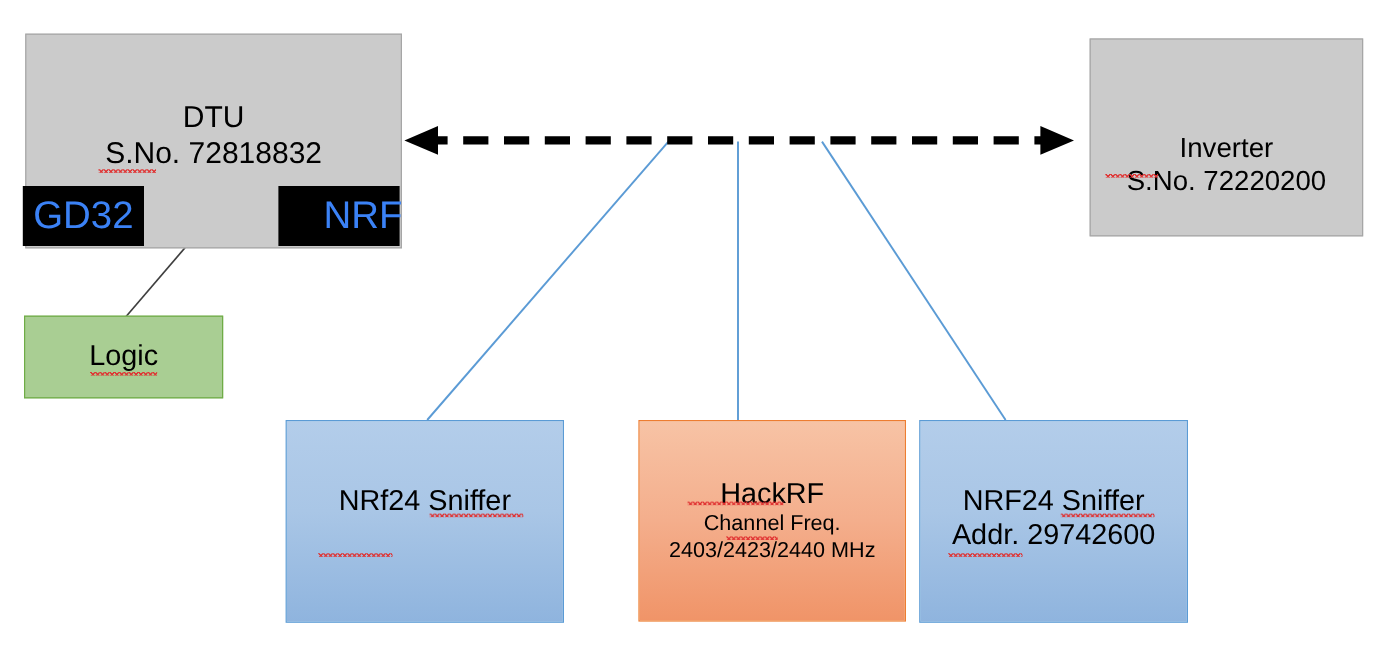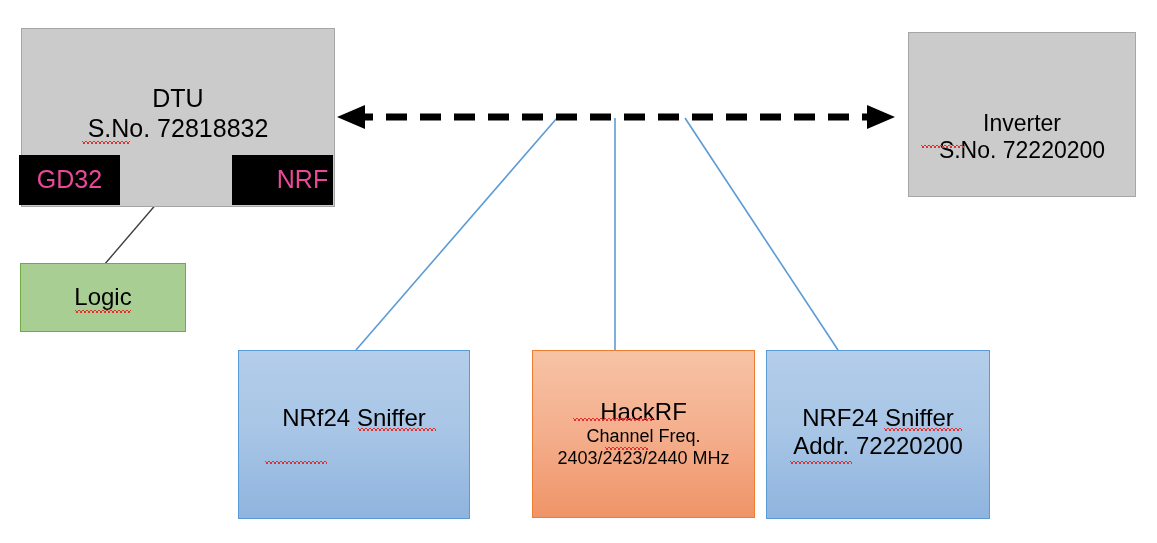--- a/index.html
+++ b/index.html
@@ -59,22 +59,22 @@
     width: 228px;
     height: 165px;
     font-size: 23px;
     justify-content: center;
     padding-top: 45px;
   }
 
   
   .chip-box {
     background: #000000;
-    color: #ec4899;
-    font-size: 25px;
+    color: #3b82f6;
+    font-size: 32px;
     border: 0;
   }
   #gd32-box {
     left: 19px;
     top: 155px;
     width: 101px;
     height: 50px;
   }
   #nrf-box {
     left: 232px;
@@ -211,18 +211,18 @@
   <div class="node" id="hackrf-box">
     <div class="hackrf-title">HackRF</div>
     <div class="hackrf-sub">Channel Freq.</div>
     <div class="hackrf-sub">2403/2423/2440 MHz</div>
   </div>
   <span class="squiggle" style="left:573px; top:418px; width:80px;"></span>
   <span class="squiggle" style="left:605px; top:447px; width:43px;"></span>
 
   <div class="node sniffer-box" id="sniffer-right-box">
     <div>NRF24 Sniffer</div>
-    <div>Addr. 72220200</div>
+    <div>Addr. 29742600</div>
   </div>
   <span class="squiggle" style="left:884px; top:428px; width:78px;"></span>
   <span class="squiggle" style="left:790px; top:461px; width:62px;"></span>
 
 </div>
 
 </body></html>

